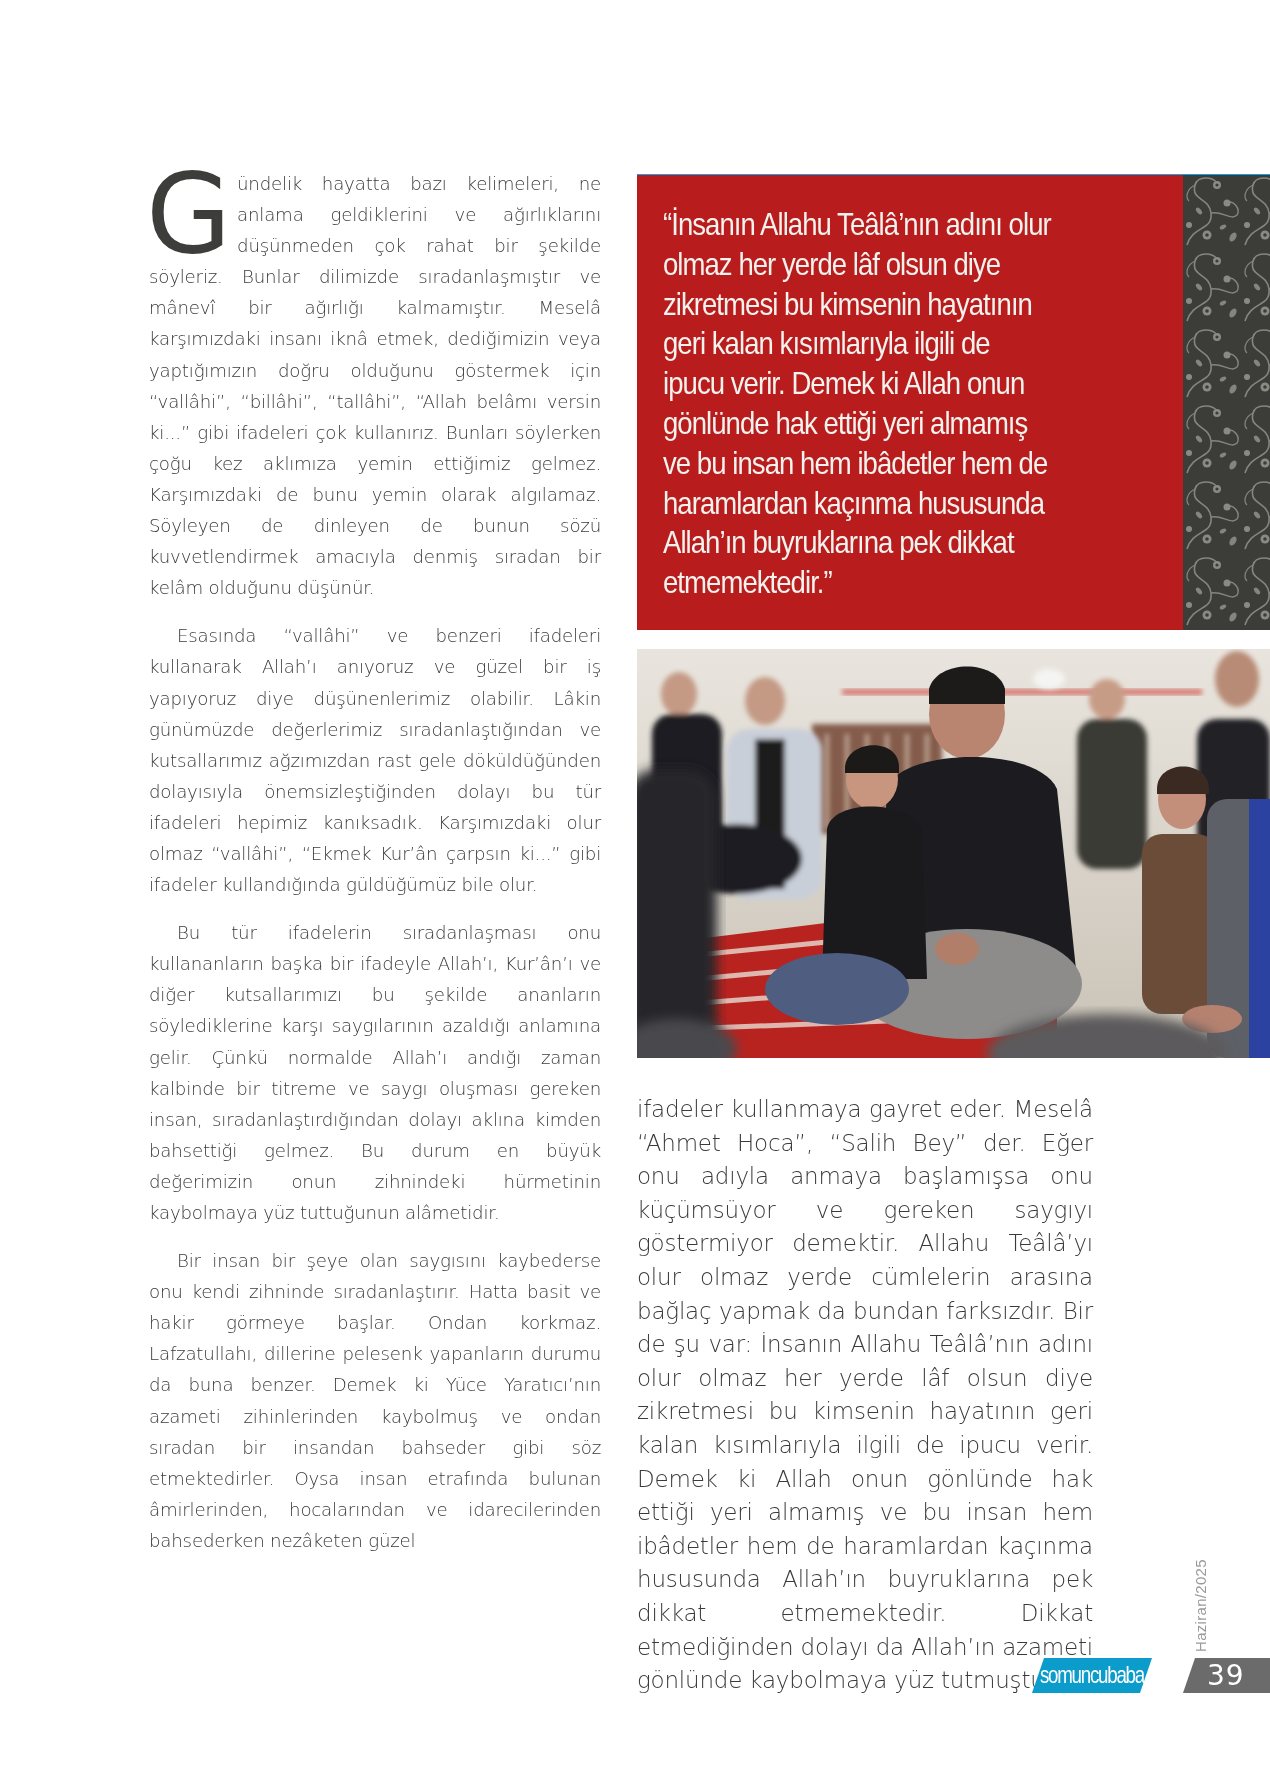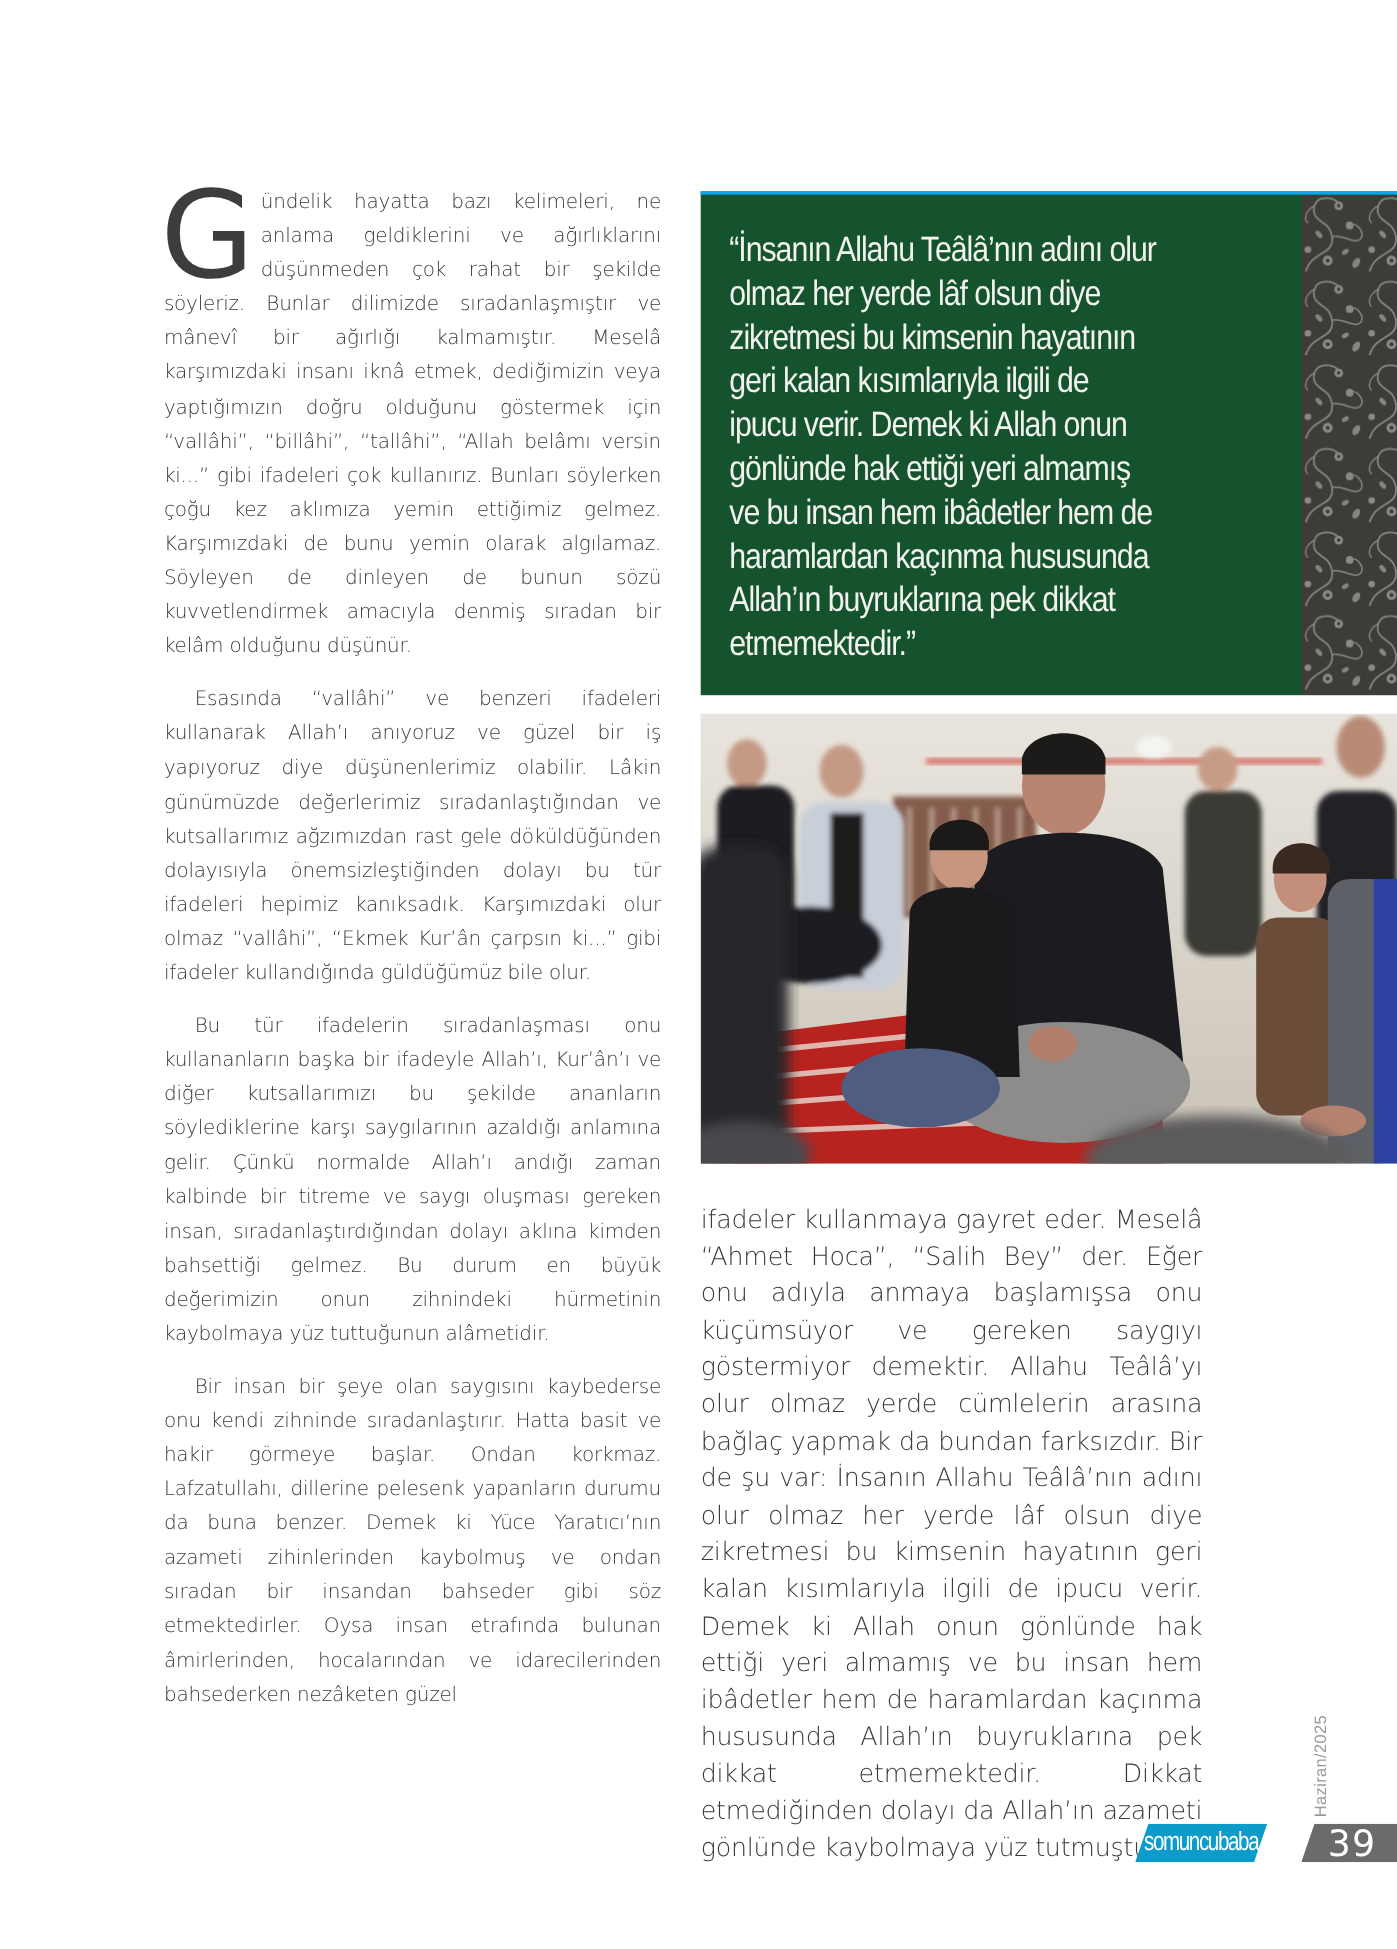--- a/index.html
+++ b/index.html
@@ -16,21 +16,21 @@
   }
   .col-left p, .col-right p { margin: 0 0 17px 0; }
   .col-left p.indent, .col-right p.indent { text-indent: 28px; }
   .dropcap {
     float: left; font-size: 110px; line-height: 80px; height: 84px;
     color: #3d3d3b; margin: 6px 6px 0 -3px; font-family: "DejaVu Sans", sans-serif;
     font-weight: 400;
   }
   .quote-box {
     position: absolute; left: 637px; top: 174px; width: 633px; height: 455px;
-    background: #14532d; border-top: 3px solid #0ea5e9;
+    background: #b91c1c; border-top: 1px solid #0ea5e9;
   }
   .quote-text {
     position: absolute; left: 26px; top: 30px; width: 520px;
     color: #f2f2ee; font-size: 32px; line-height: 39.8px;
     font-family: "Liberation Sans Narrow", "Liberation Sans", sans-serif;
     font-weight: 300; letter-spacing: -1.1px; transform: scaleX(0.86); transform-origin: left top;
     width: 610px;
   }
   .pattern {
     position: absolute; left: 546px; top: 0; width: 87px; height: 455px;
@@ -58,21 +58,21 @@
   .footer-brand svg { position: absolute; left: 0; top: 0; }
   .brand-label {
     position: absolute; left: 8px; top: 3px; color: #ffffff;
     font-size: 24px; letter-spacing: -1.6px; transform: scaleX(0.78); transform-origin: left top;
     font-family: "Liberation Sans", sans-serif; white-space: nowrap;
   }
   .footer-page {
     position: absolute; left: 1183px; top: 1658px; width: 87px; height: 35px;
   }
   .page-num {
-    position: absolute; left: 24px; top: 0; color: #ffffff; font-size: 33px;
+    position: absolute; left: 24px; top: 0; color: #ffffff; font-size: 28px;
     line-height: 35px; font-family: "DejaVu Sans", sans-serif; letter-spacing: 1px;
   }
 </style>
 </head>
 <body>
 
 <div class="col-left">
   <p><span class="dropcap">G</span><span>ündelik hayatta bazı kelimeleri, ne anlama geldiklerini ve ağırlıklarını düşünmeden çok rahat bir şekilde söyleriz. Bunlar dilimizde sıradanlaşmıştır ve mânevî bir ağırlığı kalmamıştır. Meselâ karşımızdaki insanı iknâ etmek, dediğimizin veya yaptığımızın doğru olduğunu göstermek için “vallâhi”, “billâhi”, “tallâhi”, “Allah belâmı versin ki...” gibi ifadeleri çok kullanırız. Bunları söylerken çoğu kez aklımıza yemin ettiğimiz gelmez. Karşımızdaki de bunu yemin olarak algılamaz. Söyleyen de dinleyen de bunun sözü kuvvetlendirmek amacıyla denmiş sıradan bir kelâm olduğunu düşünür.</span></p>
   <p class="indent">Esasında “vallâhi” ve benzeri ifadeleri kullanarak Allah’ı anıyoruz ve güzel bir iş yapıyoruz diye düşünenlerimiz olabilir. Lâkin günümüzde değerlerimiz sıradanlaştığından ve kutsallarımız ağzımızdan rast gele döküldüğünden dolayısıyla önemsizleştiğinden dolayı bu tür ifadeleri hepimiz kanıksadık. Karşımızdaki olur olmaz “vallâhi”, “Ekmek Kur’ân çarpsın ki...” gibi ifadeler kullandığında güldüğümüz bile olur.</p>
   <p class="indent">Bu tür ifadelerin sıradanlaşması onu kullananların başka bir ifadeyle Allah’ı, Kur’ân’ı ve diğer kutsallarımızı bu şekilde ananların söylediklerine karşı saygılarının azaldığı anlamına gelir. Çünkü normalde Allah’ı andığı zaman kalbinde bir titreme ve saygı oluşması gereken insan, sıradanlaştırdığından dolayı aklına kimden bahsettiği gelmez. Bu durum en büyük değerimizin onun zihnindeki hürmetinin kaybolmaya yüz tuttuğunun alâmetidir.</p>

